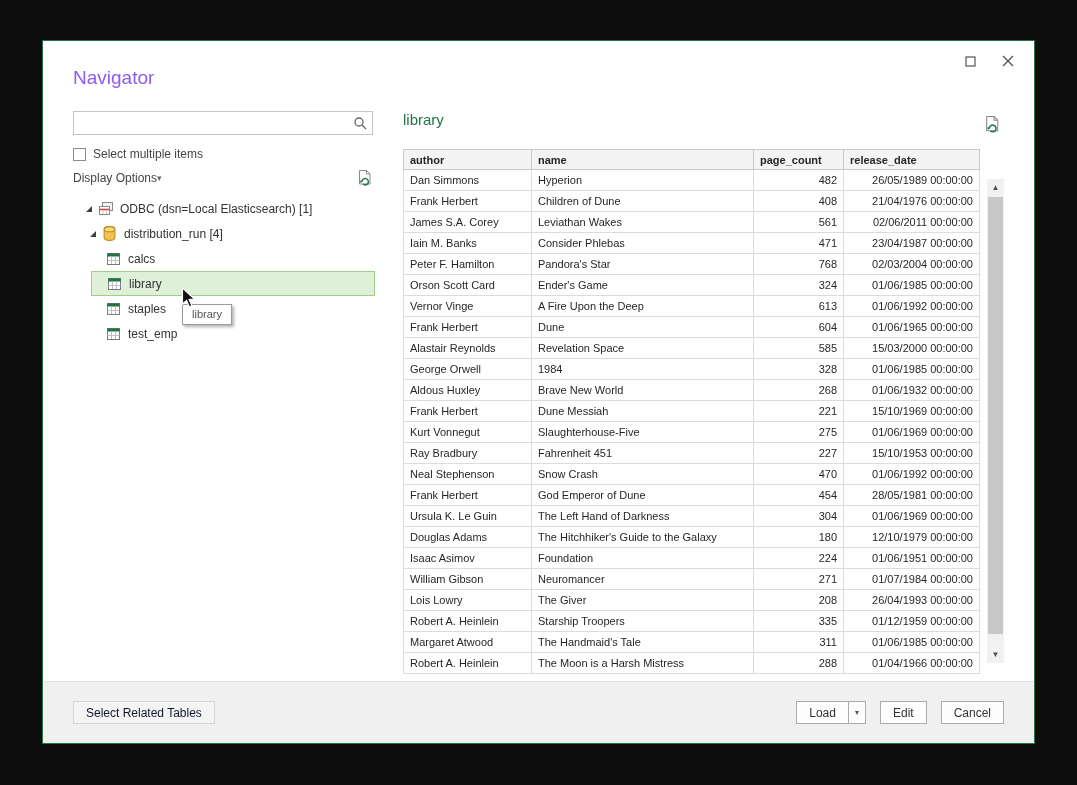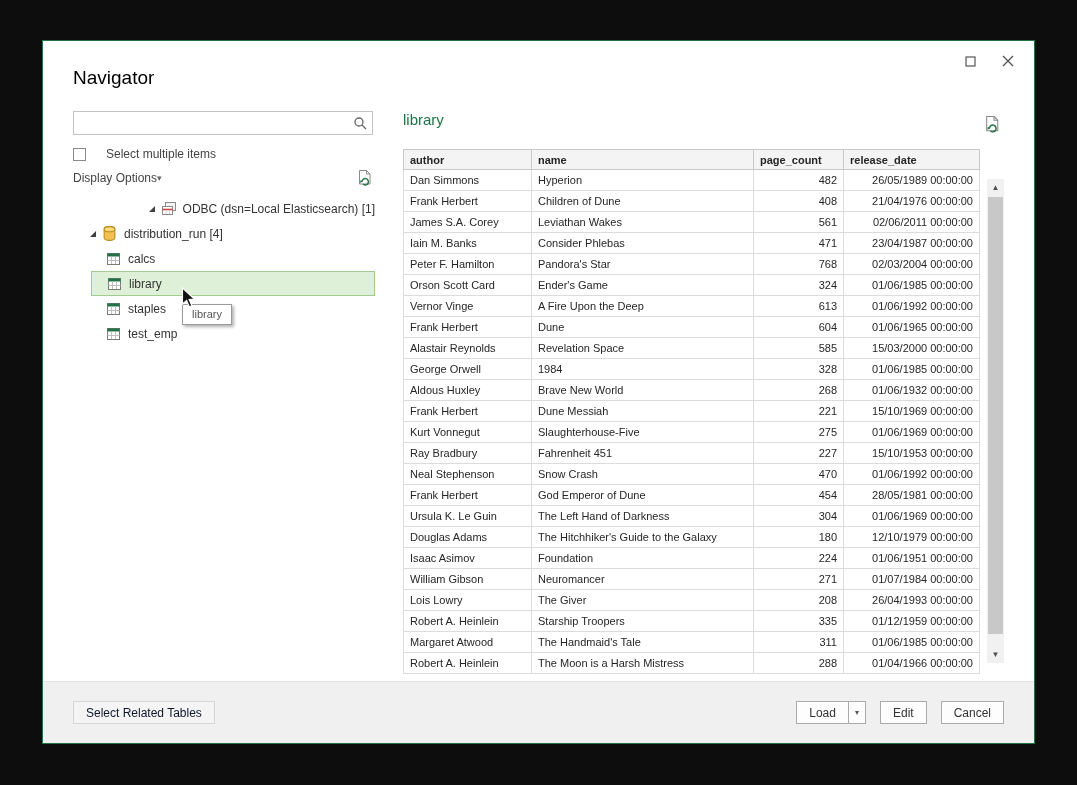--- a/index.html
+++ b/index.html
@@ -11,41 +11,41 @@
     overflow:hidden;
   }
   .dialog {
     position:absolute; left:42px; top:40px; width:993px; height:704px;
     background:#ffffff; border:1px solid #217346;
   }
   
   .win-controls { position:absolute; top:8px; right:12px; display:flex; gap:10px; }
   .win-btn { width:28px; height:24px; display:flex; align-items:center; justify-content:center; cursor:pointer; color:#555; }
   
-  .nav-title { position:absolute; left:30px; top:26px; font-size:19px; font-weight:normal; color:#000000; }
+  .nav-title { position:absolute; left:30px; top:26px; font-size:19px; font-weight:normal; color:#8b5cf6; }
   
   .searchbox {
     position:absolute; left:30px; top:70px; width:300px; height:24px;
     border:1px solid #c3c3c3; background:#fff; display:flex; align-items:center;
   }
   .searchbox input {
     flex:1; border:none; outline:none; height:20px; padding:0 6px; font-size:12px;
     font-family:"Liberation Sans", sans-serif; background:transparent; color:#333;
   }
   .search-icon { width:24px; display:flex; align-items:center; justify-content:center; }
-  .check-row { position:absolute; left:30px; top:106px; display:flex; align-items:center; gap:20px; font-size:12px; color:#444; }
+  .check-row { position:absolute; left:30px; top:106px; display:flex; align-items:center; gap:7px; font-size:12px; color:#444; }
   .checkbox { width:13px; height:13px; background:#fff; border:1px solid #8a8a8a; display:inline-block; }
   .display-row { position:absolute; left:30px; top:128px; width:300px; display:flex; align-items:center; font-size:12px; color:#444; }
   .display-label { display:flex; align-items:center; cursor:pointer; }
   .caret { font-size:9px; color:#666; }
   .refresh-btn { margin-left:auto; cursor:pointer; display:flex; }
   
   .tree { position:absolute; left:30px; top:155px; width:302px; }
   .tree-row { height:25px; display:flex; align-items:center; font-size:12px; color:#333; cursor:default; }
-  .tree-row.lvl0 { padding-left:12px;justify-content:flex-end; }
+  .tree-row.lvl0 { padding-left:12px; }
   .tree-row.lvl1 { padding-left:16px;align-items:center; }
   .tree-row.lvl2 { margin-left:18px; padding-left:16px; }
   .tree-row.selected { background:#DFF0D8; border:1px solid #A3CC8F; }
   .twisty { width:11px; display:flex; margin-right:3px; }
   .node-icon { width:15px; display:flex; margin-right:6px; }
   .node-label { white-space:nowrap; }
   
   .tooltip {
     position:absolute; left:139px; top:263px; background:#ffffff; border:1px solid #9a9a9a;
     padding:3px 9px 4px; font-size:11px; color:#555; box-shadow:2px 2px 3px rgba(0,0,0,.3); z-index:40;

